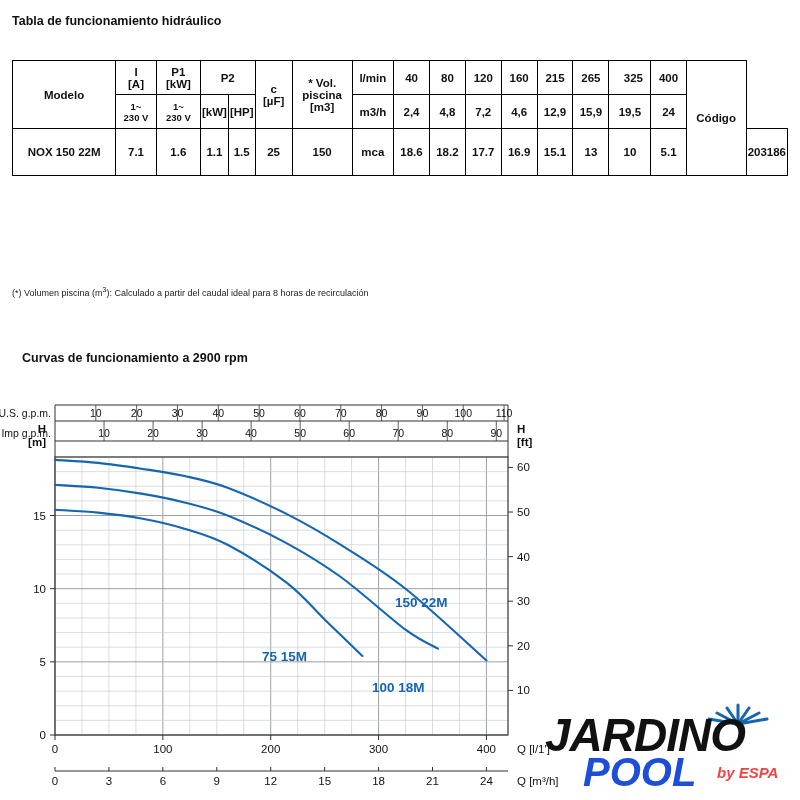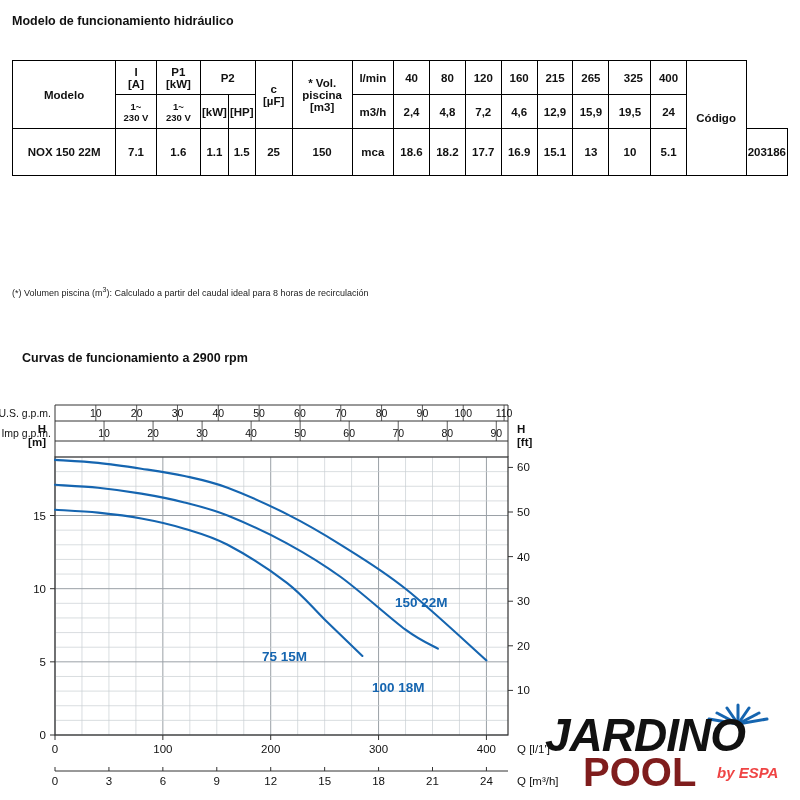--- a/index.html
+++ b/index.html
@@ -65,35 +65,35 @@
   }
   #logo .jardino{
     position:absolute;left:0;top:8px;
     font-size:46px;font-weight:bold;font-style:italic;
     letter-spacing:-1px;
     color:#111;
     font-family:Liberation Sans, sans-serif;
   }
   #logo .pool{
     position:absolute;left:38px;top:50px;
-    font-size:40px;font-weight:bold;
-    color:#7f1d1d;
+    font-size:40px;font-weight:bold;font-style:italic;
+    color:#1d4ed8;
     font-family:"Liberation Sans", sans-serif;
   }
   #logo .byespa{
     position:absolute;left:172px;top:64px;
     font-size:15px;font-weight:bold;font-style:italic;
     color:#ef4444;
   }
   #logo .burst{position:absolute;left:158px;top:0px;}
 </style>
 </head>
 <body>
 
-<div class="title" id="table-title">Modelo de funcionamiento hidráulico</div>
+<div class="title" id="table-title">Tabla de funcionamiento hidráulico</div>
 
 <table class="hyd">
   <tbody>
       <tr class="rowh">
     <td rowspan="2" style="width:118px;">Modelo</td>
     <td style="width:44px;">
       <div>I</div>
       <div>[A]</div>
     </td>
     <td style="width:46px;margin-top:20px;">

